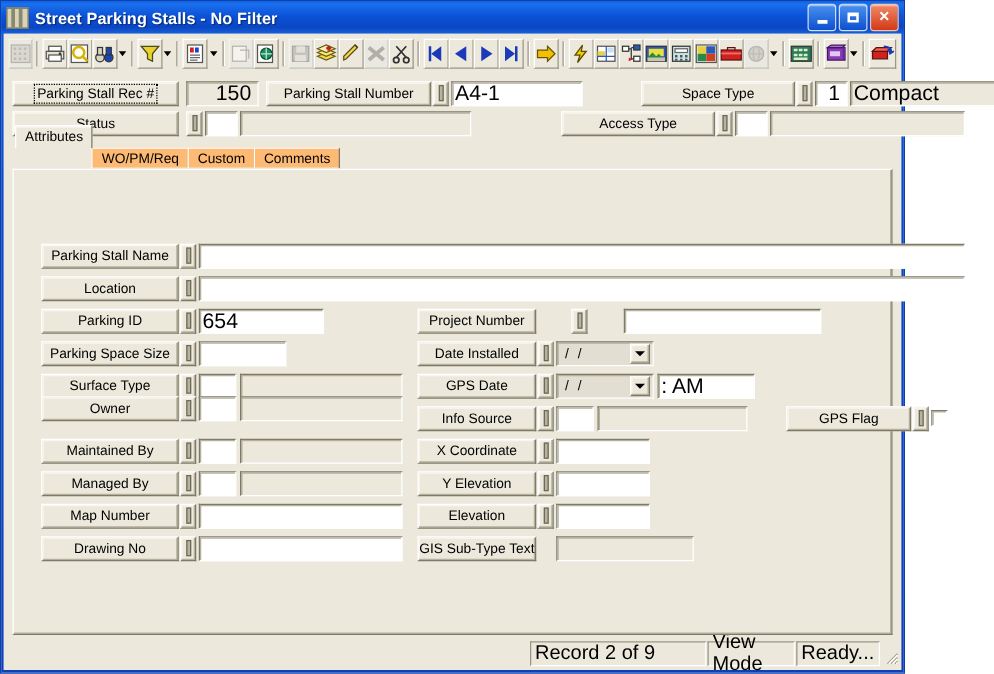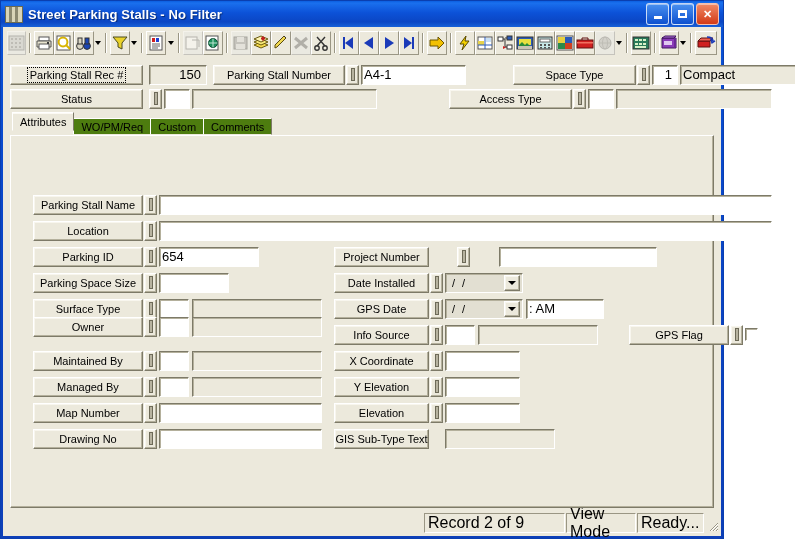--- a/index.html
+++ b/index.html
@@ -168,21 +168,21 @@
     border: 1px solid #6d6a58;
     box-sizing: border-box;
   }
   .fld {
     height: 20px;
     background: #ffffff;
     border: 1px solid;
     border-color: #7d7a68 #ffffff #ffffff #7d7a68;
     box-shadow: inset 1px 1px 0 #b4b09c;
     box-sizing: border-box;
-    font-size: 13px;
+    font-size: 17px;
     color: #000;
     display: flex; align-items: center;
     padding: 0 2px;
     white-space: nowrap; overflow: hidden;
     flex: 0 0 auto;
   }
   .fld.ro { background: #ece9dc; }
   .fld.num { justify-content: flex-end; padding-right: 5px; }
   .date-wrap {
     height: 20px;
@@ -230,36 +230,36 @@
     display: flex; flex-direction: column;
     min-height: 0;
     position: relative;
   }
   .tabstrip { display: flex; align-items: flex-end; height: 19px; padding-left: 2px; }
   .tab {
     height: 17px;
     padding: 0 7px;
     font-size: 11px;
     display: flex; align-items: center;
-    background: #4d7c0f;
+    background: #fdba74;
     border: 1px solid;
     border-color: #ffffff #7d7a68 #ece9dc #ffffff;
     box-sizing: border-box;
     margin-right: -1px;
     position: relative;
     color: #000;
   }
   .tab.active {
     height: 19px;
     background: #ece9dc;
     border-color: #ffffff #7d7a68 #ece9dc #ffffff;
     z-index: 3;
     font-weight: normal;
     box-shadow: inset 0 1px 0 #fcfaf4;
-    margin-bottom: 4px;
+    margin-bottom: 16px;
   }
   .tabpage {
     flex: 1 1 auto;
     background: #ece9dc;
     border: 1px solid;
     border-color: #ffffff #7d7a68 #7d7a68 #ffffff;
     box-shadow: inset -1px -1px 0 #b4b09c;
     box-sizing: border-box;
     position: relative;
     min-height: 0;

